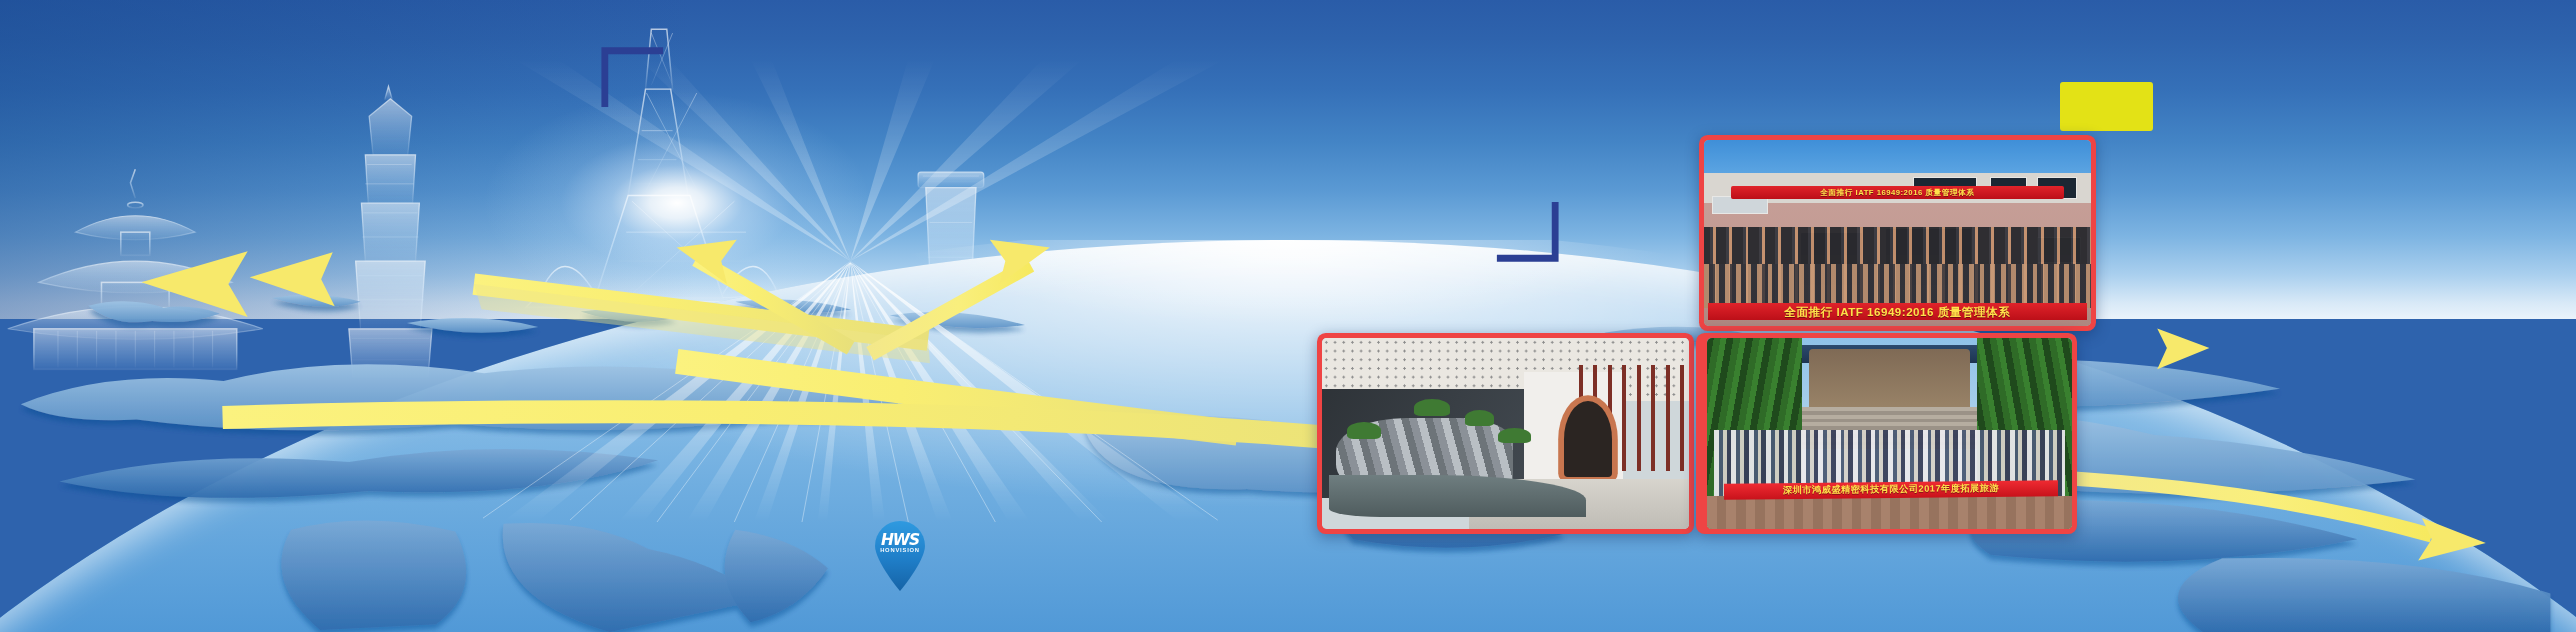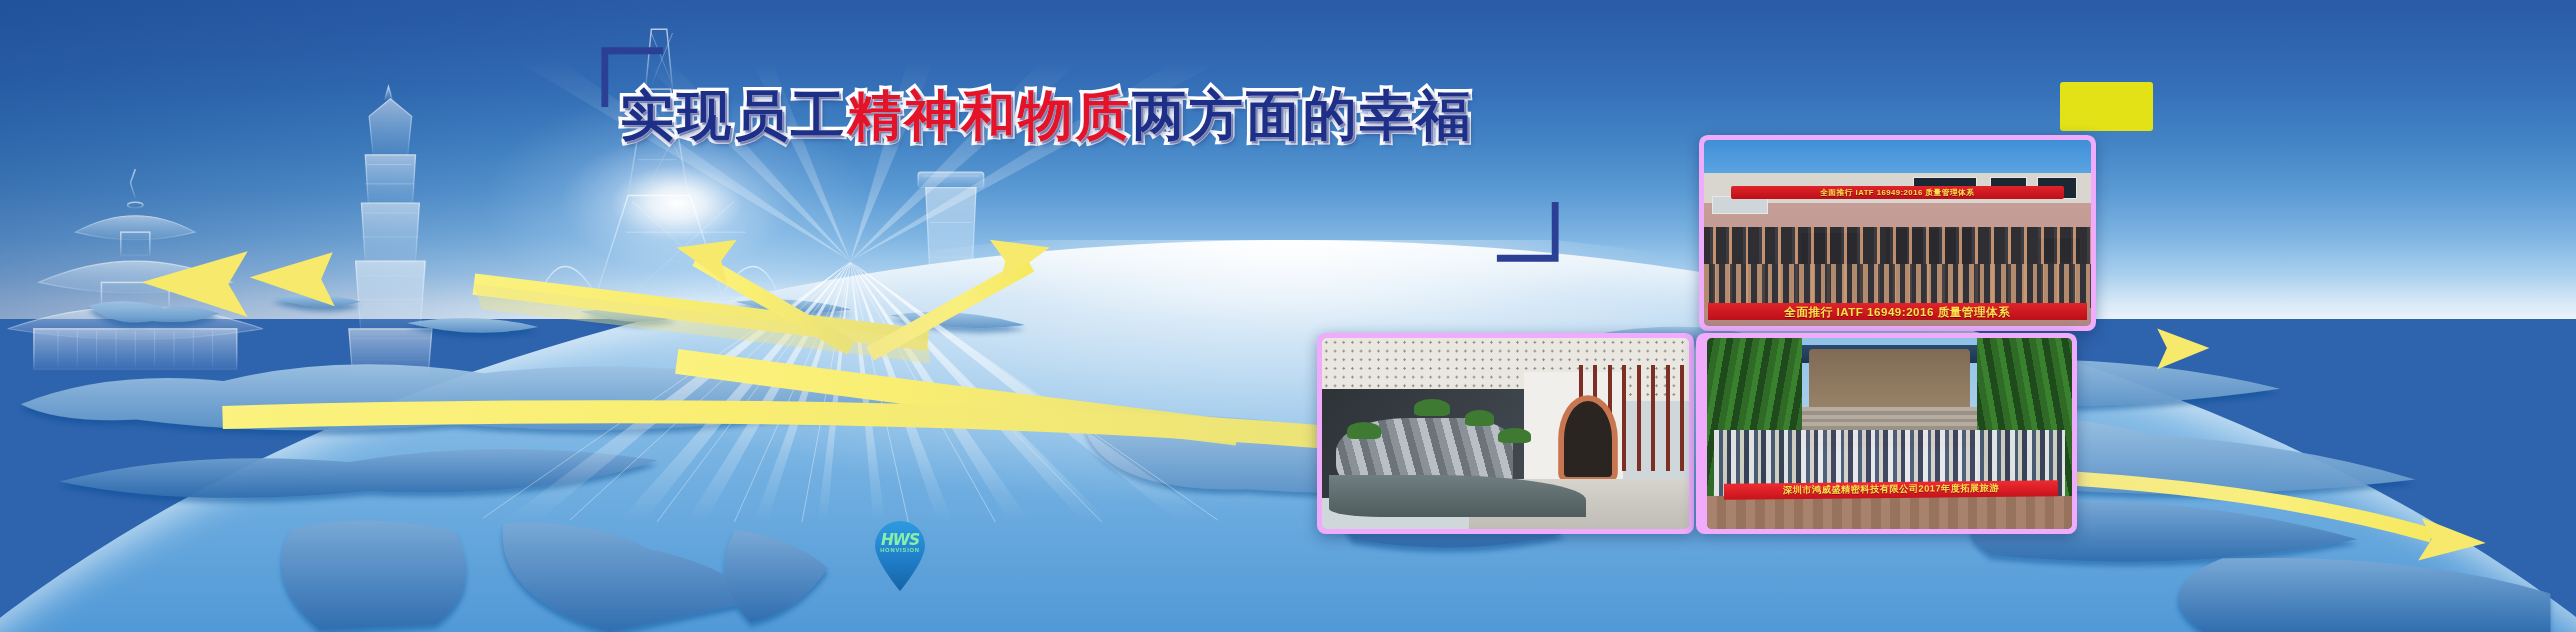--- a/index.html
+++ b/index.html
@@ -90,21 +90,21 @@
     paint-order:stroke fill;
     text-shadow:
       0 0 1px #fff, 1.9px 1.9px 0 rgba(30,47,135,.45),
       2.9px 3.9px 4.8px rgba(20,40,110,.40);
   }
   .seg.red{ color:#e3142a; }
 
   
   .photo{
     position:absolute;
-    background:#f0abfc;
+    background:#ef4444;
     border-radius:8.7px;
     padding:4.8px;
     box-shadow:0 3.9px 13.5px rgba(10,40,90,.38);
     overflow:hidden;
   }
   .photo .inner{
     width:100%;height:100%;
     border-radius:4.8px;overflow:hidden;position:relative;
     background:#9fb4c4;
   }
@@ -134,21 +134,21 @@
     position:absolute;left:2060px;top:82px;width:93px;height:49px;
     background:#e3e216;border-radius:2.9px;
   }
 
   
   .pin{
     position:absolute;left:870px;top:519px;width:60px;height:73px;
   }
   .pin-label{
     position:absolute;left:0;top:13.5px;width:60px;text-align:center;
-    color:#86efac;font-weight:bold;pointer-events:none;
+    color:#ffffff;font-weight:bold;pointer-events:none;
   }
   .pin-label .b{display:block;font-size:15.5px;letter-spacing:-1px;line-height:14.5px;
     font-family:"DejaVu Sans","Liberation Sans",sans-serif;font-style:italic;}
   .pin-label .s{display:block;font-size:5.8px;letter-spacing:0.8px;line-height:7.7px;opacity:.95;}
 
   
   .factory-sky{position:absolute;left:0;top:0;right:0;height:22%;background:linear-gradient(#3f8fd8,#62a9e4);}
   .factory-wall{position:absolute;left:0;top:18%;right:0;bottom:0;
     background:linear-gradient(to bottom,#c7a099 0%,#c29a92 55%,#ad8780 100%);}
   .factory-upper{position:absolute;left:0;top:18%;right:0;height:16%;background:#d9d6d0;}
@@ -429,21 +429,20 @@
       <path d="M2126 494 q230 14 390 60" stroke="url(#ag)" stroke-width="15" fill="none"></path>
       <path d="M2506 536 l66 26 l-70 18 l14 -22z" fill="#f7e96b"></path>
     </g>
   </svg>
 
   <div class="slogan">
     <svg class="bracket" style="left:0;top:0;width:68px;height:68px;" viewBox="0 0 70 70">
       <path d="M6 66 L6 8 L66 8" stroke="#2b3f94" stroke-width="7" fill="none"></path>
     </svg>
 
-    <div class="line1"><span class="seg">实现员工</span><span class="seg red">精神和物质</span><span class="seg">两方面的幸福</span></div>
 
 
     <svg class="bracket" style="left:894px;top:155px;width:68px;height:68px;" viewBox="0 0 70 70">
       <path d="M64 4 L64 62 L4 62" stroke="#2b3f94" stroke-width="7" fill="none"></path>
     </svg>
   </div>
 
   <div class="yellow-box"></div>
 
   <div class="photo ph-top">

